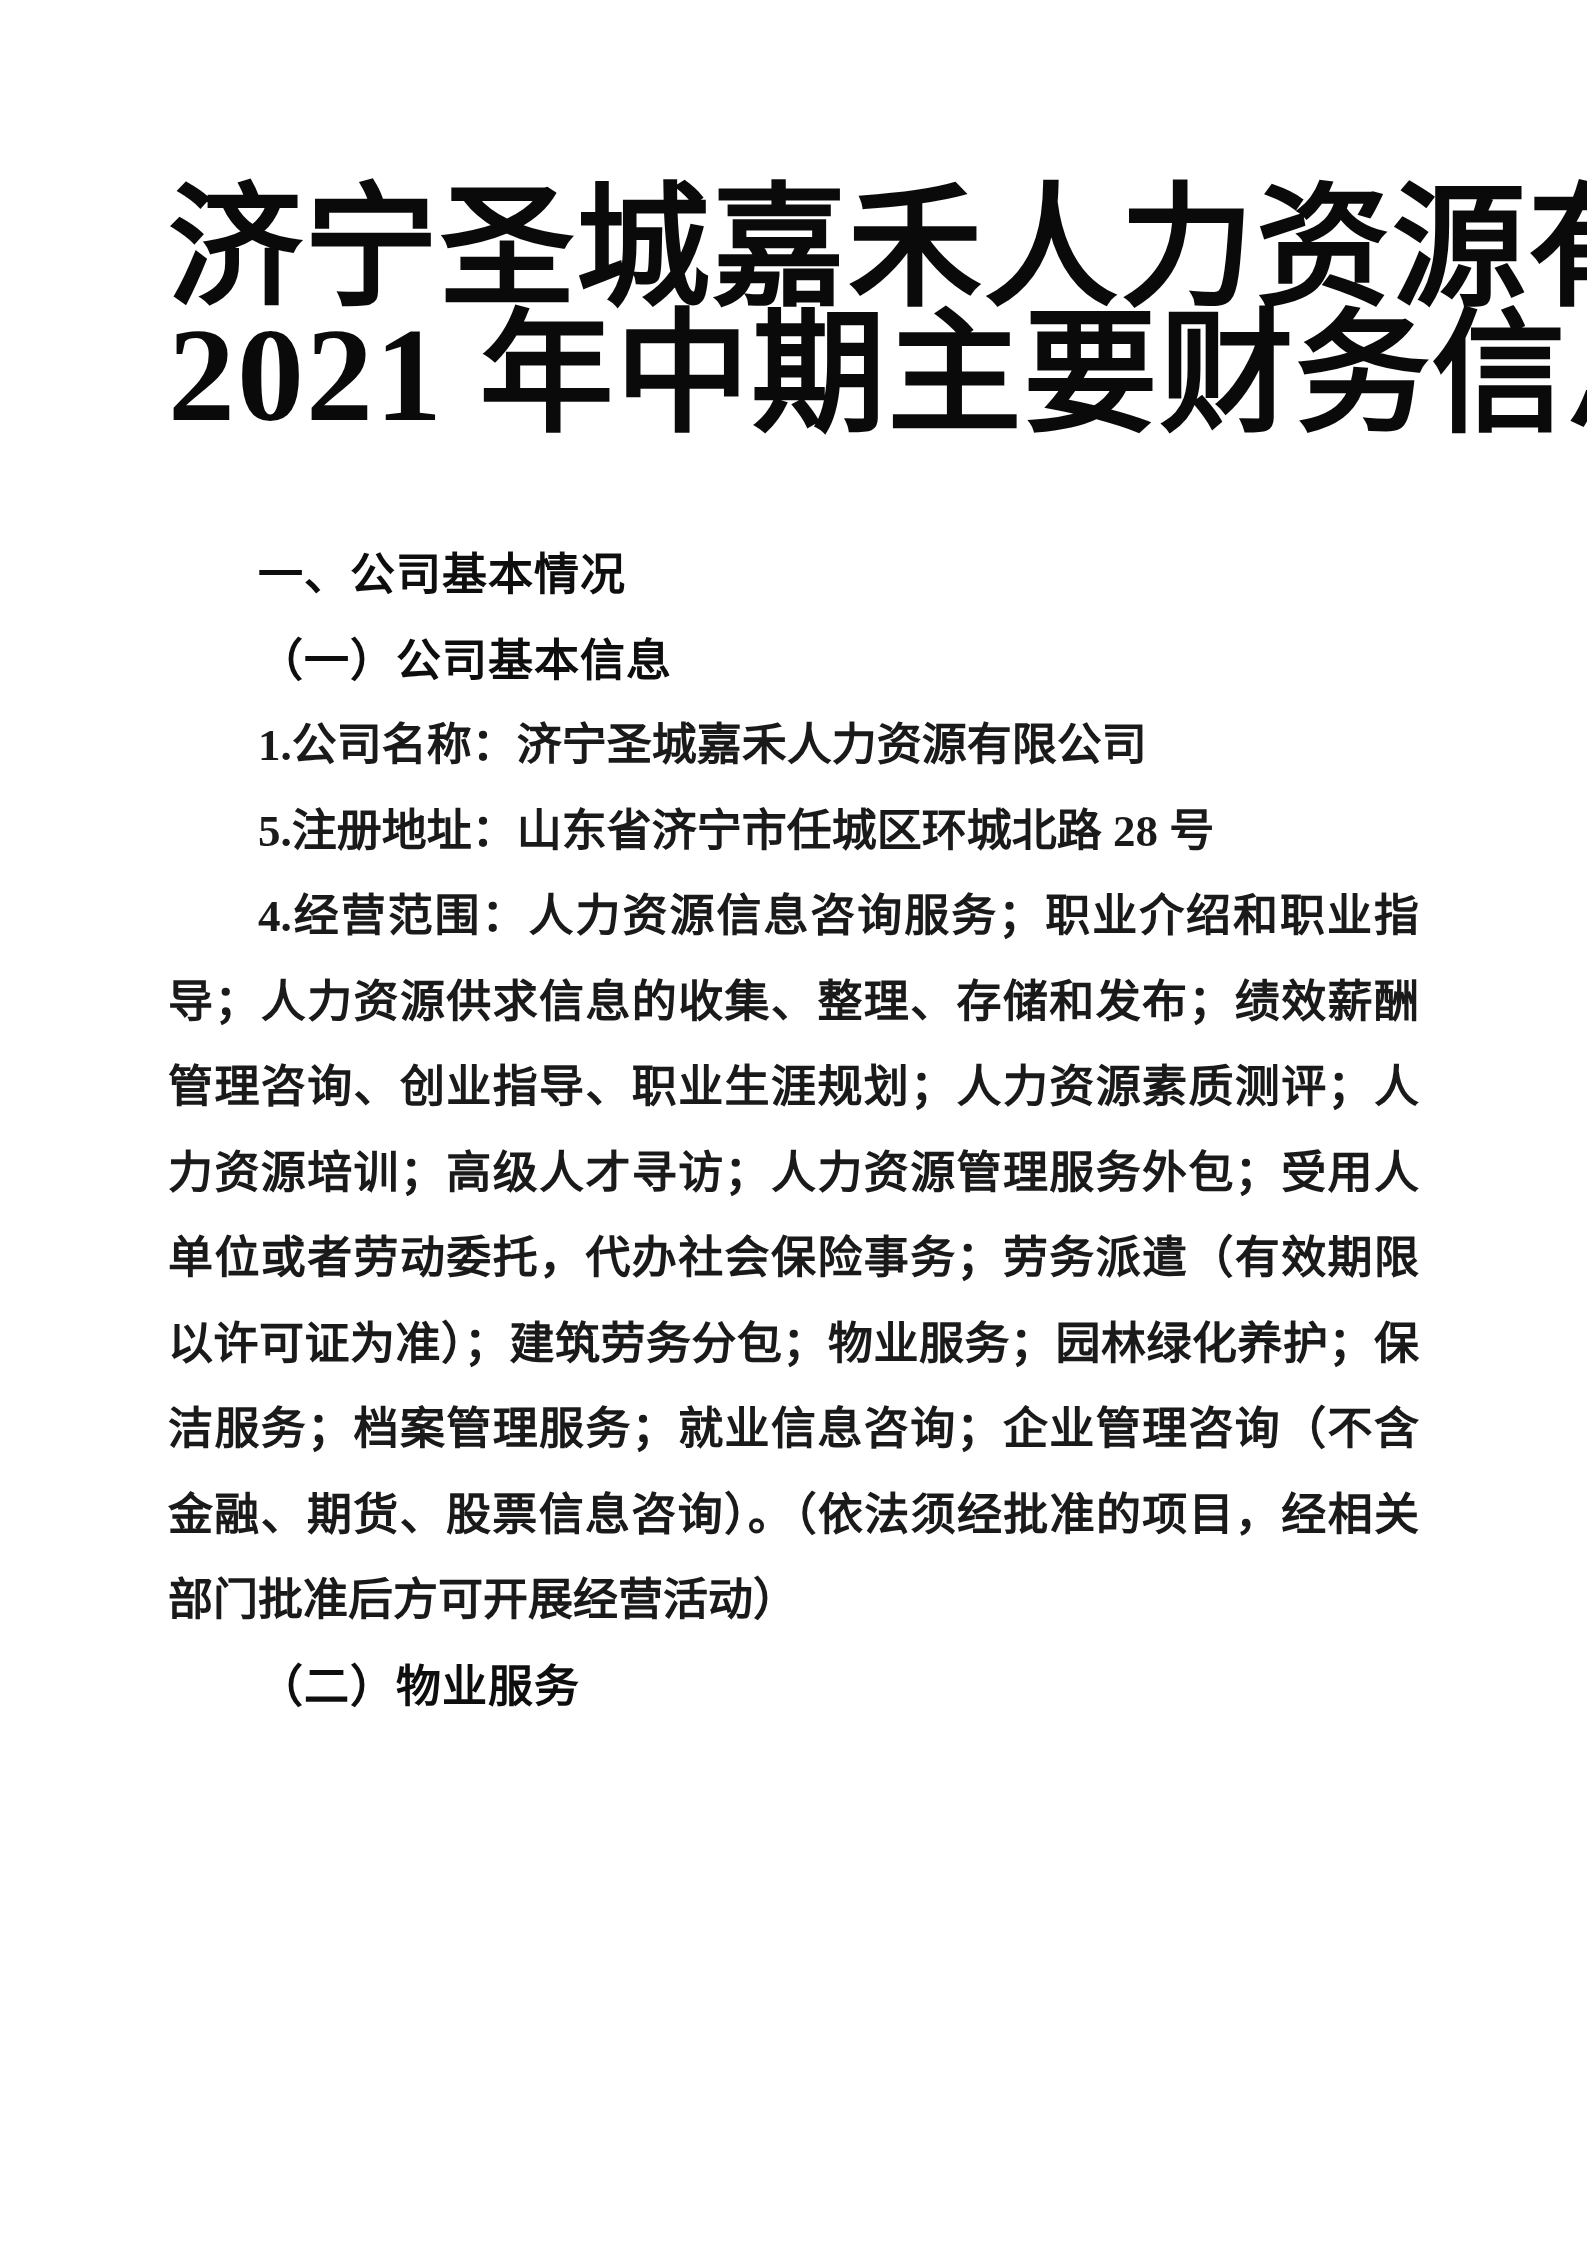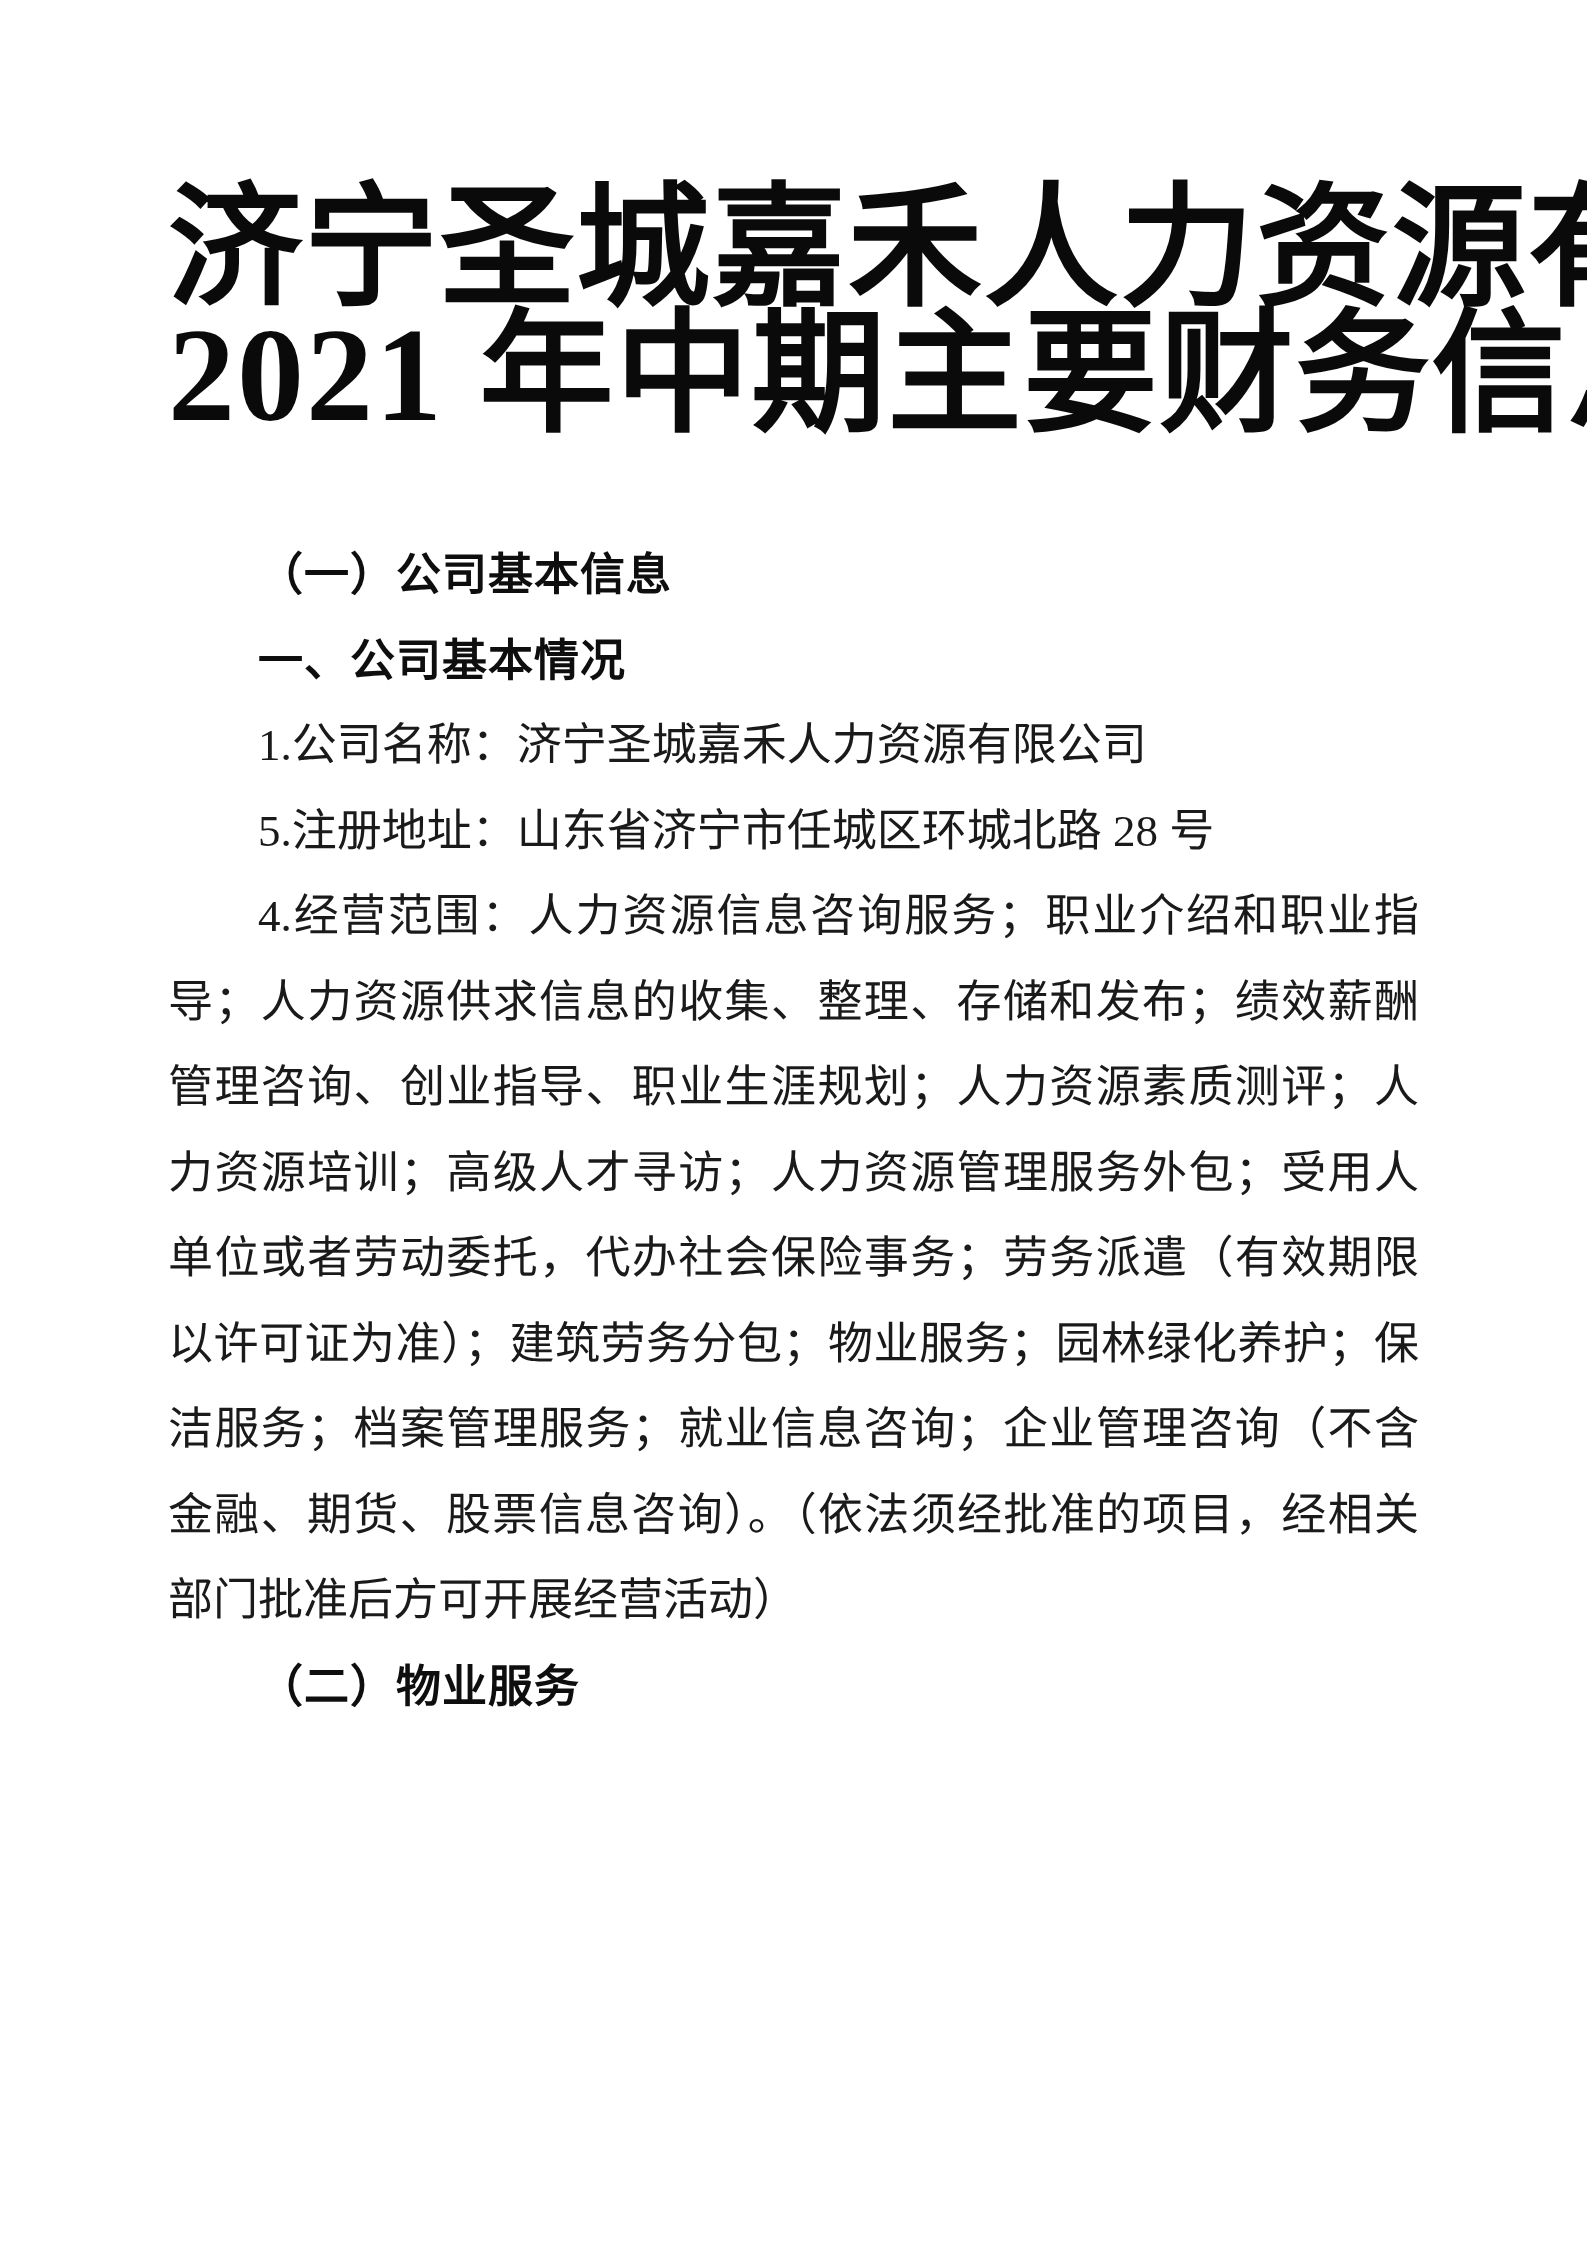--- a/index.html
+++ b/index.html
@@ -44,38 +44,38 @@
     margin: 0;
     text-indent: 2em;
   }
   .heading {
     font-family: "Liberation Sans", sans-serif;
     font-weight: 700;
     color: #0e0e0e;
     letter-spacing: 1px;
   }
   .body-text {
-    font-weight: 400;
+    font-weight: 700;
   }
 </style>
 </head>
 <body>
 
 <div class="page">
 
   <div class="title-block">
     <h1 class="title-line">济宁圣城嘉禾人力资源有限公司</h1>
     <h1 class="title-line">2021 年中期主要财务信息公告</h1>
   </div>
 
   <div class="doc-body">
 
+    <p class="heading">一、公司基本情况</p>
+
     <p class="heading">（一）公司基本信息</p>
-
-    <p class="heading">一、公司基本情况</p>
 
     <p class="body-text">1.公司名称：济宁圣城嘉禾人力资源有限公司</p>
 
 
     <p class="body-text">5.注册地址：山东省济宁市任城区环城北路 28 号</p>
 
     <p class="body-text">4.经营范围：人力资源信息咨询服务；职业介绍和职业指导；人力资源供求信息的收集、整理、存储和发布；绩效薪酬管理咨询、创业指导、职业生涯规划；人力资源素质测评；人力资源培训；高级人才寻访；人力资源管理服务外包；受用人单位或者劳动委托，代办社会保险事务；劳务派遣（有效期限以许可证为准）；建筑劳务分包；物业服务；园林绿化养护；保洁服务；档案管理服务；就业信息咨询；企业管理咨询（不含金融、期货、股票信息咨询）。（依法须经批准的项目，经相关部门批准后方可开展经营活动）</p>
 
     <p class="heading">（二）物业服务</p>
 

